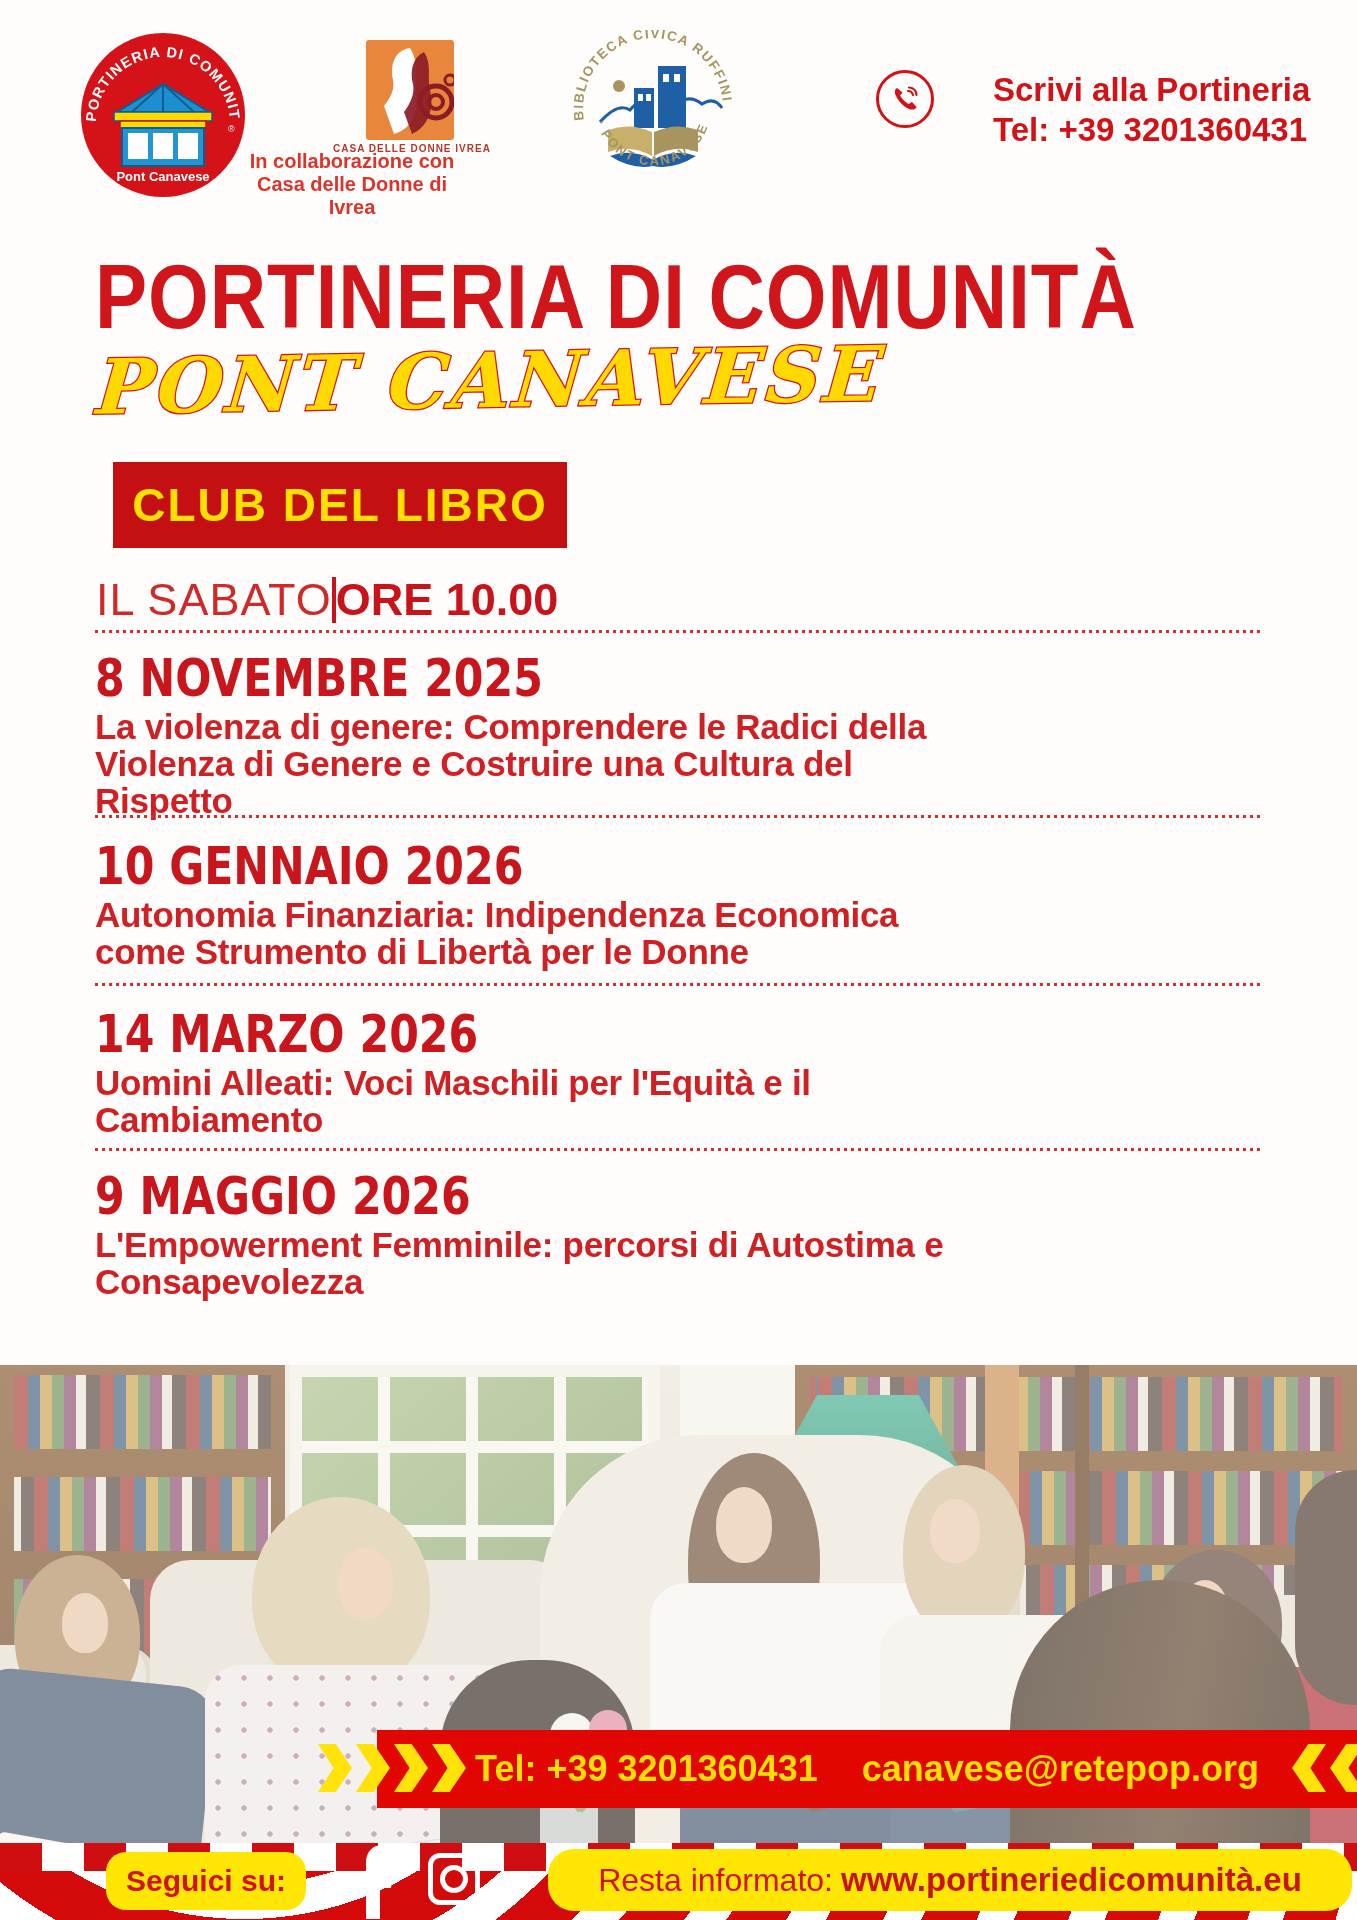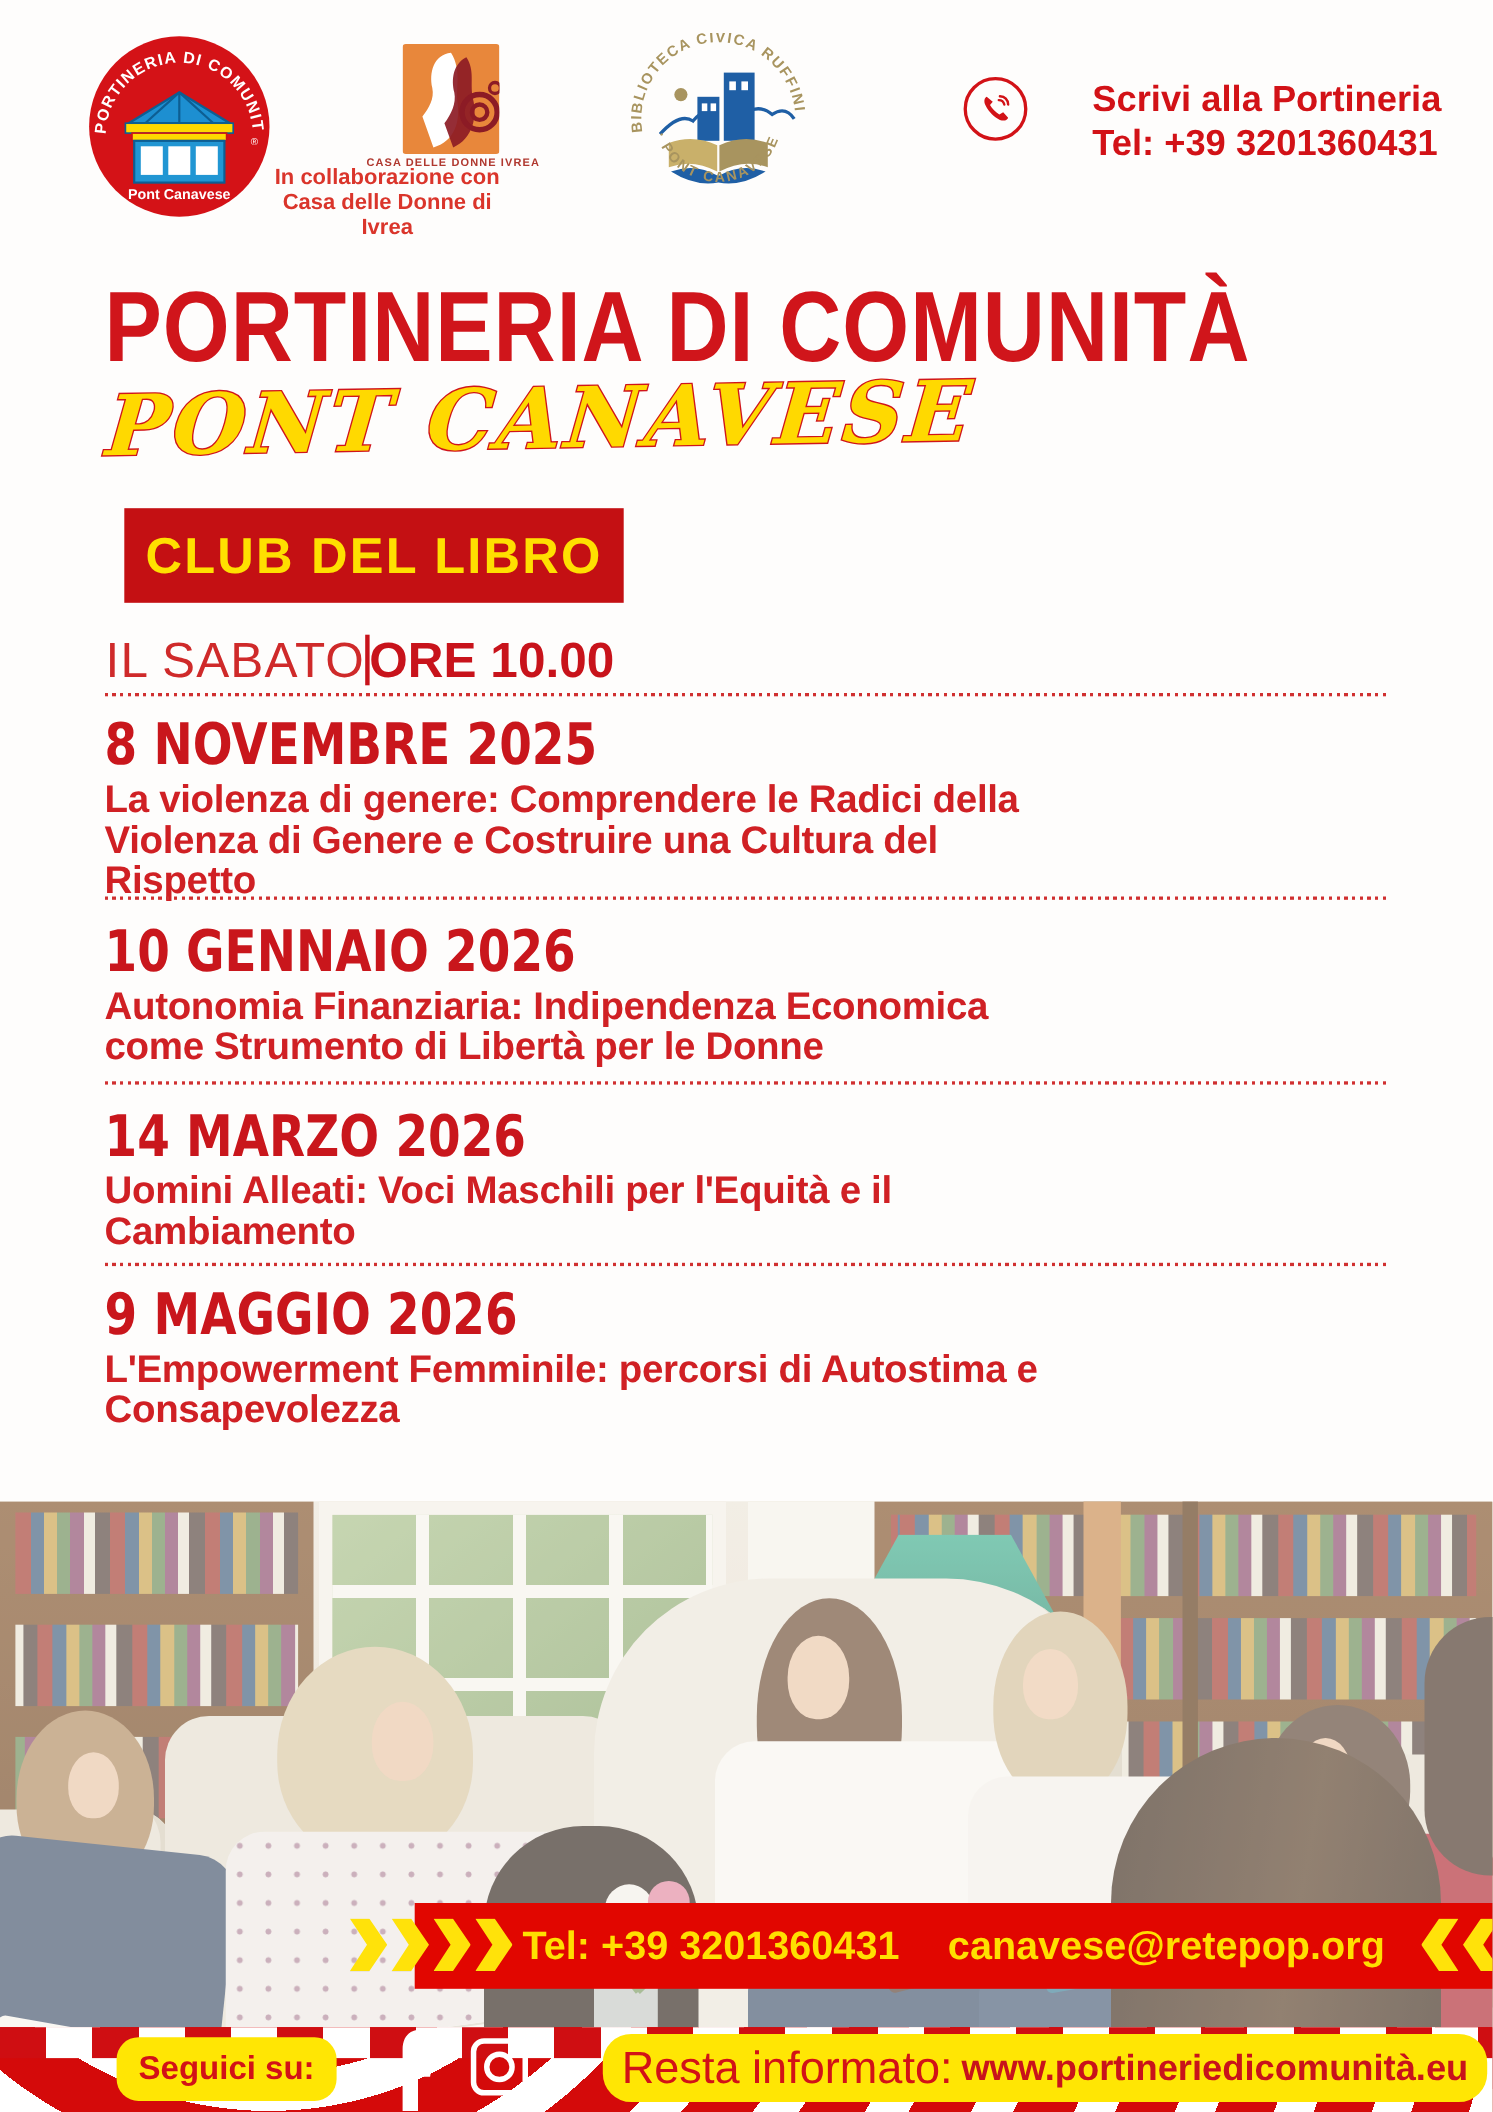--- a/index.html
+++ b/index.html
@@ -67,21 +67,21 @@
 
   
   .footer{position:absolute;left:0;top:1843px;width:1357px;height:77px;background-color:#d40a0a;
        background-image:repeating-radial-gradient(circle at 18% -260px,#d40a0a 0 50px,#ffffff 50px 84px);}
   .checker{position:absolute;left:0;top:0;width:1357px;height:28px;
        background:repeating-linear-gradient(90deg,#cf0e12 0 42px,#ffffff 42px 84px);}
   .pill{position:absolute;background:#ffe604;border-radius:20px;display:flex;align-items:center;justify-content:center;}
   .pill-follow{left:106px;top:9px;width:200px;height:58px;}
   .pill-follow span{color:#d21217;font-size:30px;font-weight:800;}
   .pill-info{left:548px;top:6px;width:804px;height:62px;border-radius:26px;gap:8px;}
-  .pill-info .lbl{color:#d21217;font-size:41px;font-weight:400;}
+  .pill-info .lbl{color:#d21217;font-size:32px;font-weight:400;}
   .pill-info .url{color:#c8131b;font-size:33px;font-weight:700;}
   .ig-icon{position:absolute;left:428px;top:10px;width:42px;height:42px;border:5px solid #fff;border-radius:12px;}
   .ig-icon::before{content:'';position:absolute;inset:7px;border:5px solid #fff;border-radius:50%;}
   .ig-icon::after{content:'';position:absolute;top:1px;right:1px;width:7px;height:7px;background:#fff;border-radius:50%;}
 </style>
 </head>
 <body>
 
 <div id="poster">
 

